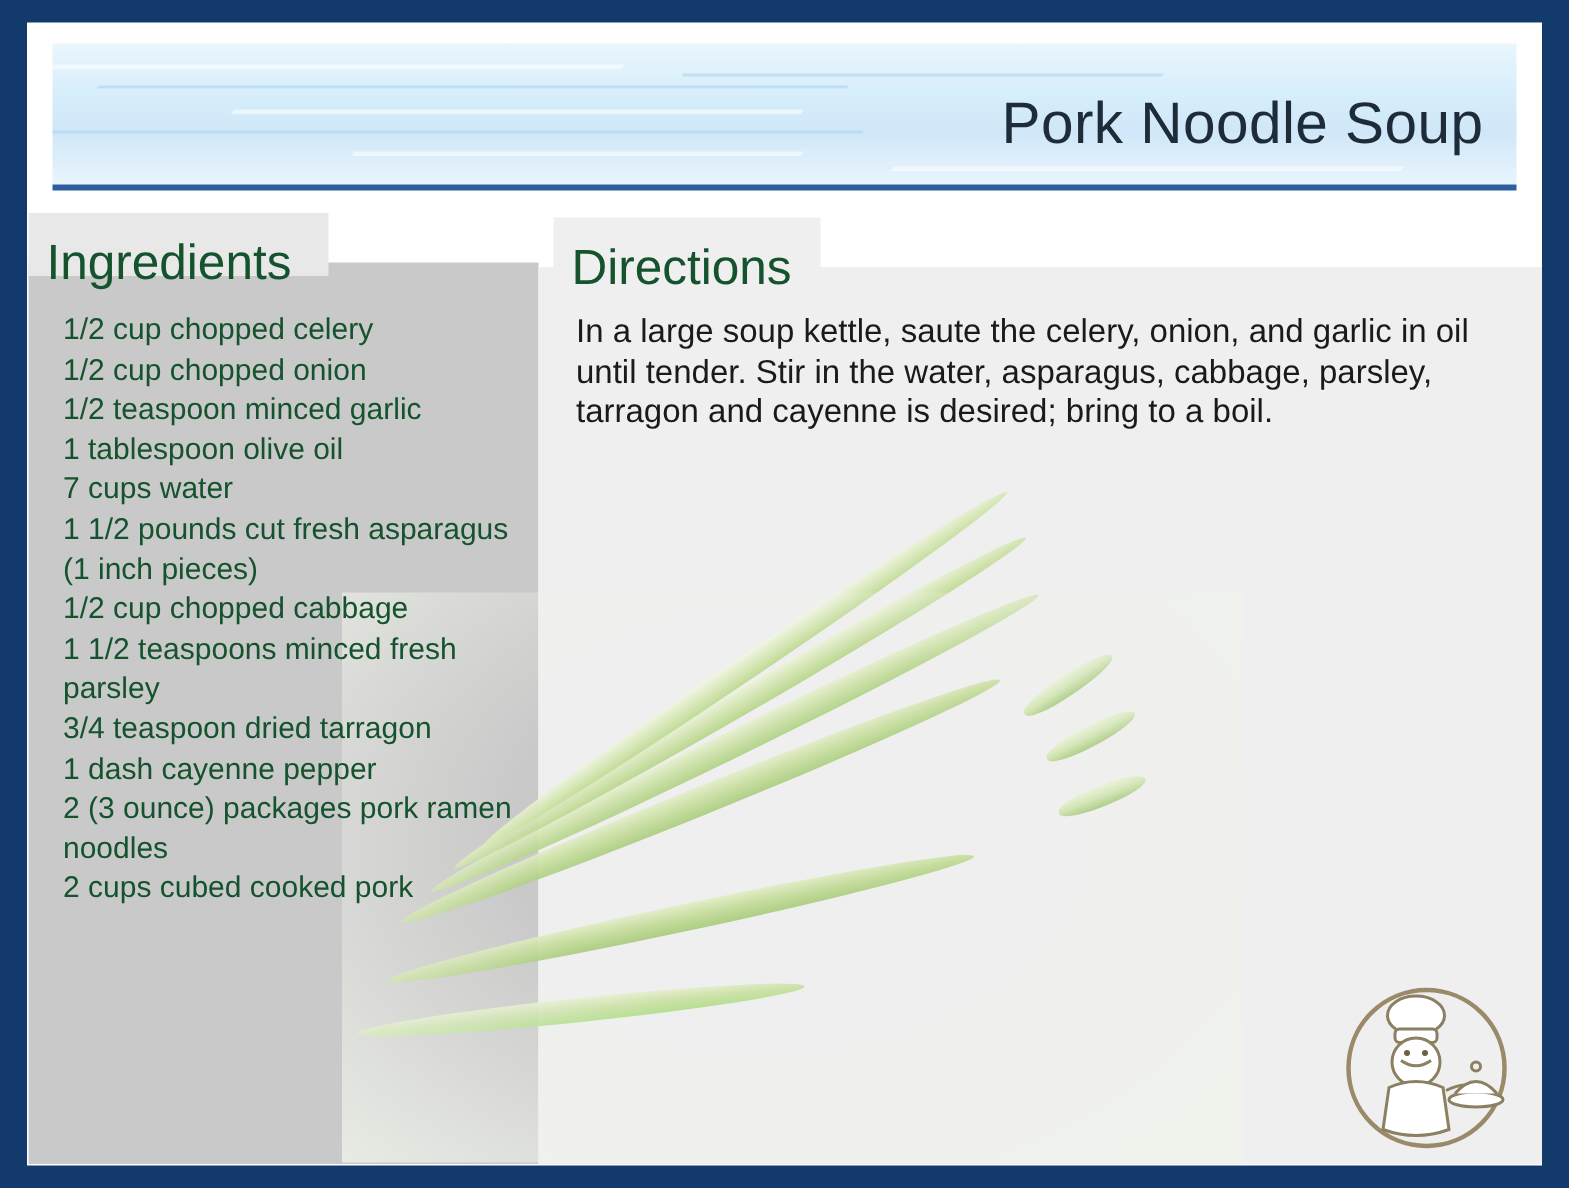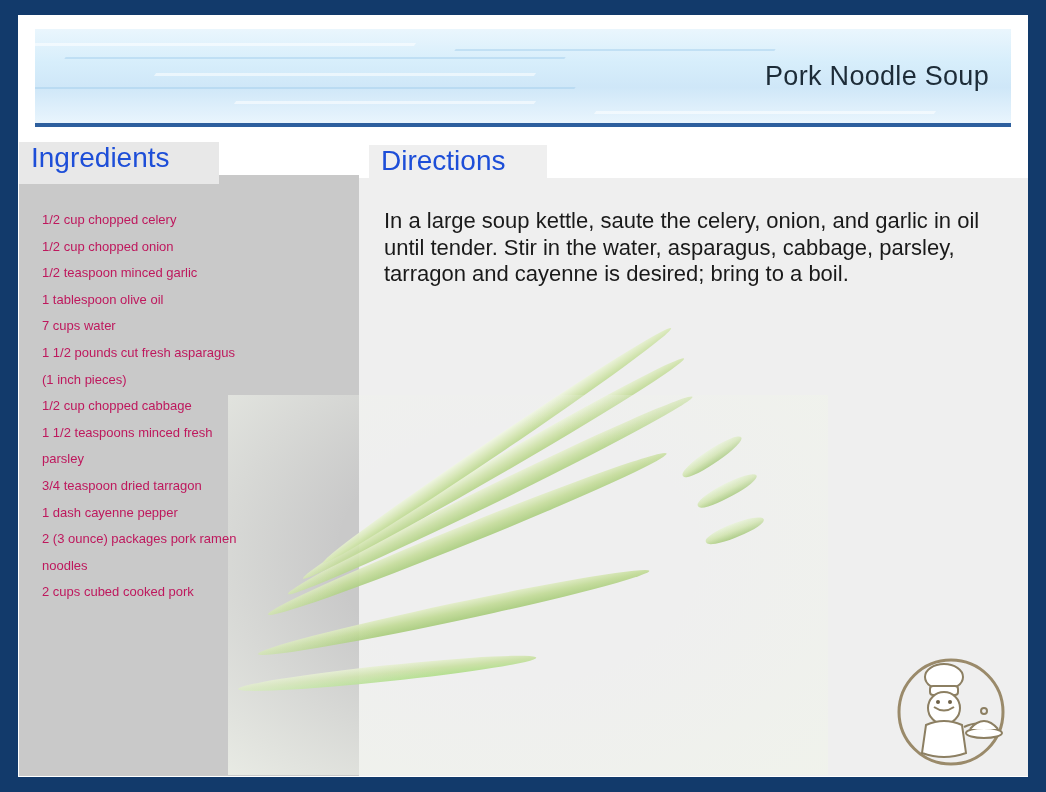--- a/index.html
+++ b/index.html
@@ -58,21 +58,21 @@
     left: 17px;
     top: 108px;
     width: 976px;
     height: 4px;
     background: #2d5f9e;
   }
   .title {
     position: absolute;
     right: 22px;
     top: 32px;
-    font-size: 27px;
+    font-size: 39px;
     color: #1d2c38;
     letter-spacing: 0.3px;
     white-space: nowrap;
   }
 
   
   .ingredients-panel {
     position: absolute;
     left: 1px;
     top: 160px;
@@ -85,23 +85,23 @@
     left: 341px;
     top: 163px;
     width: 669px;
     height: 598px;
     background: #efefef;
   }
 
   .tab {
     position: absolute;
     background: #e8e8e8;
-    color: #1d4ed8;
-    font-size: 28px;
-    padding: 0 18px 8px 12px;
+    color: #14532d;
+    font-size: 33px;
+    padding: 14px 18px 8px 12px;
     box-sizing: border-box;
   }
   .tab-ingredients {
     left: 1px;
     top: 127px;
     width: 200px;
     height: 42px;
   }
   .tab-directions {
     left: 351px;
@@ -109,23 +109,23 @@
     width: 178px;
     height: 42px;
     background: #efefef;
   }
 
   .ingredients-list {
     position: absolute;
     left: 24px;
     top: 192px;
     width: 320px;
-    font-size: 13px;
+    font-size: 20px;
     line-height: 26.6px;
-    color: #be185d;
+    color: #14532d;
     white-space: pre-wrap;
     z-index: 4;
   }
 
   .directions-body {
     position: absolute;
     left: 366px;
     top: 193px;
     width: 630px;
     font-size: 22px;

